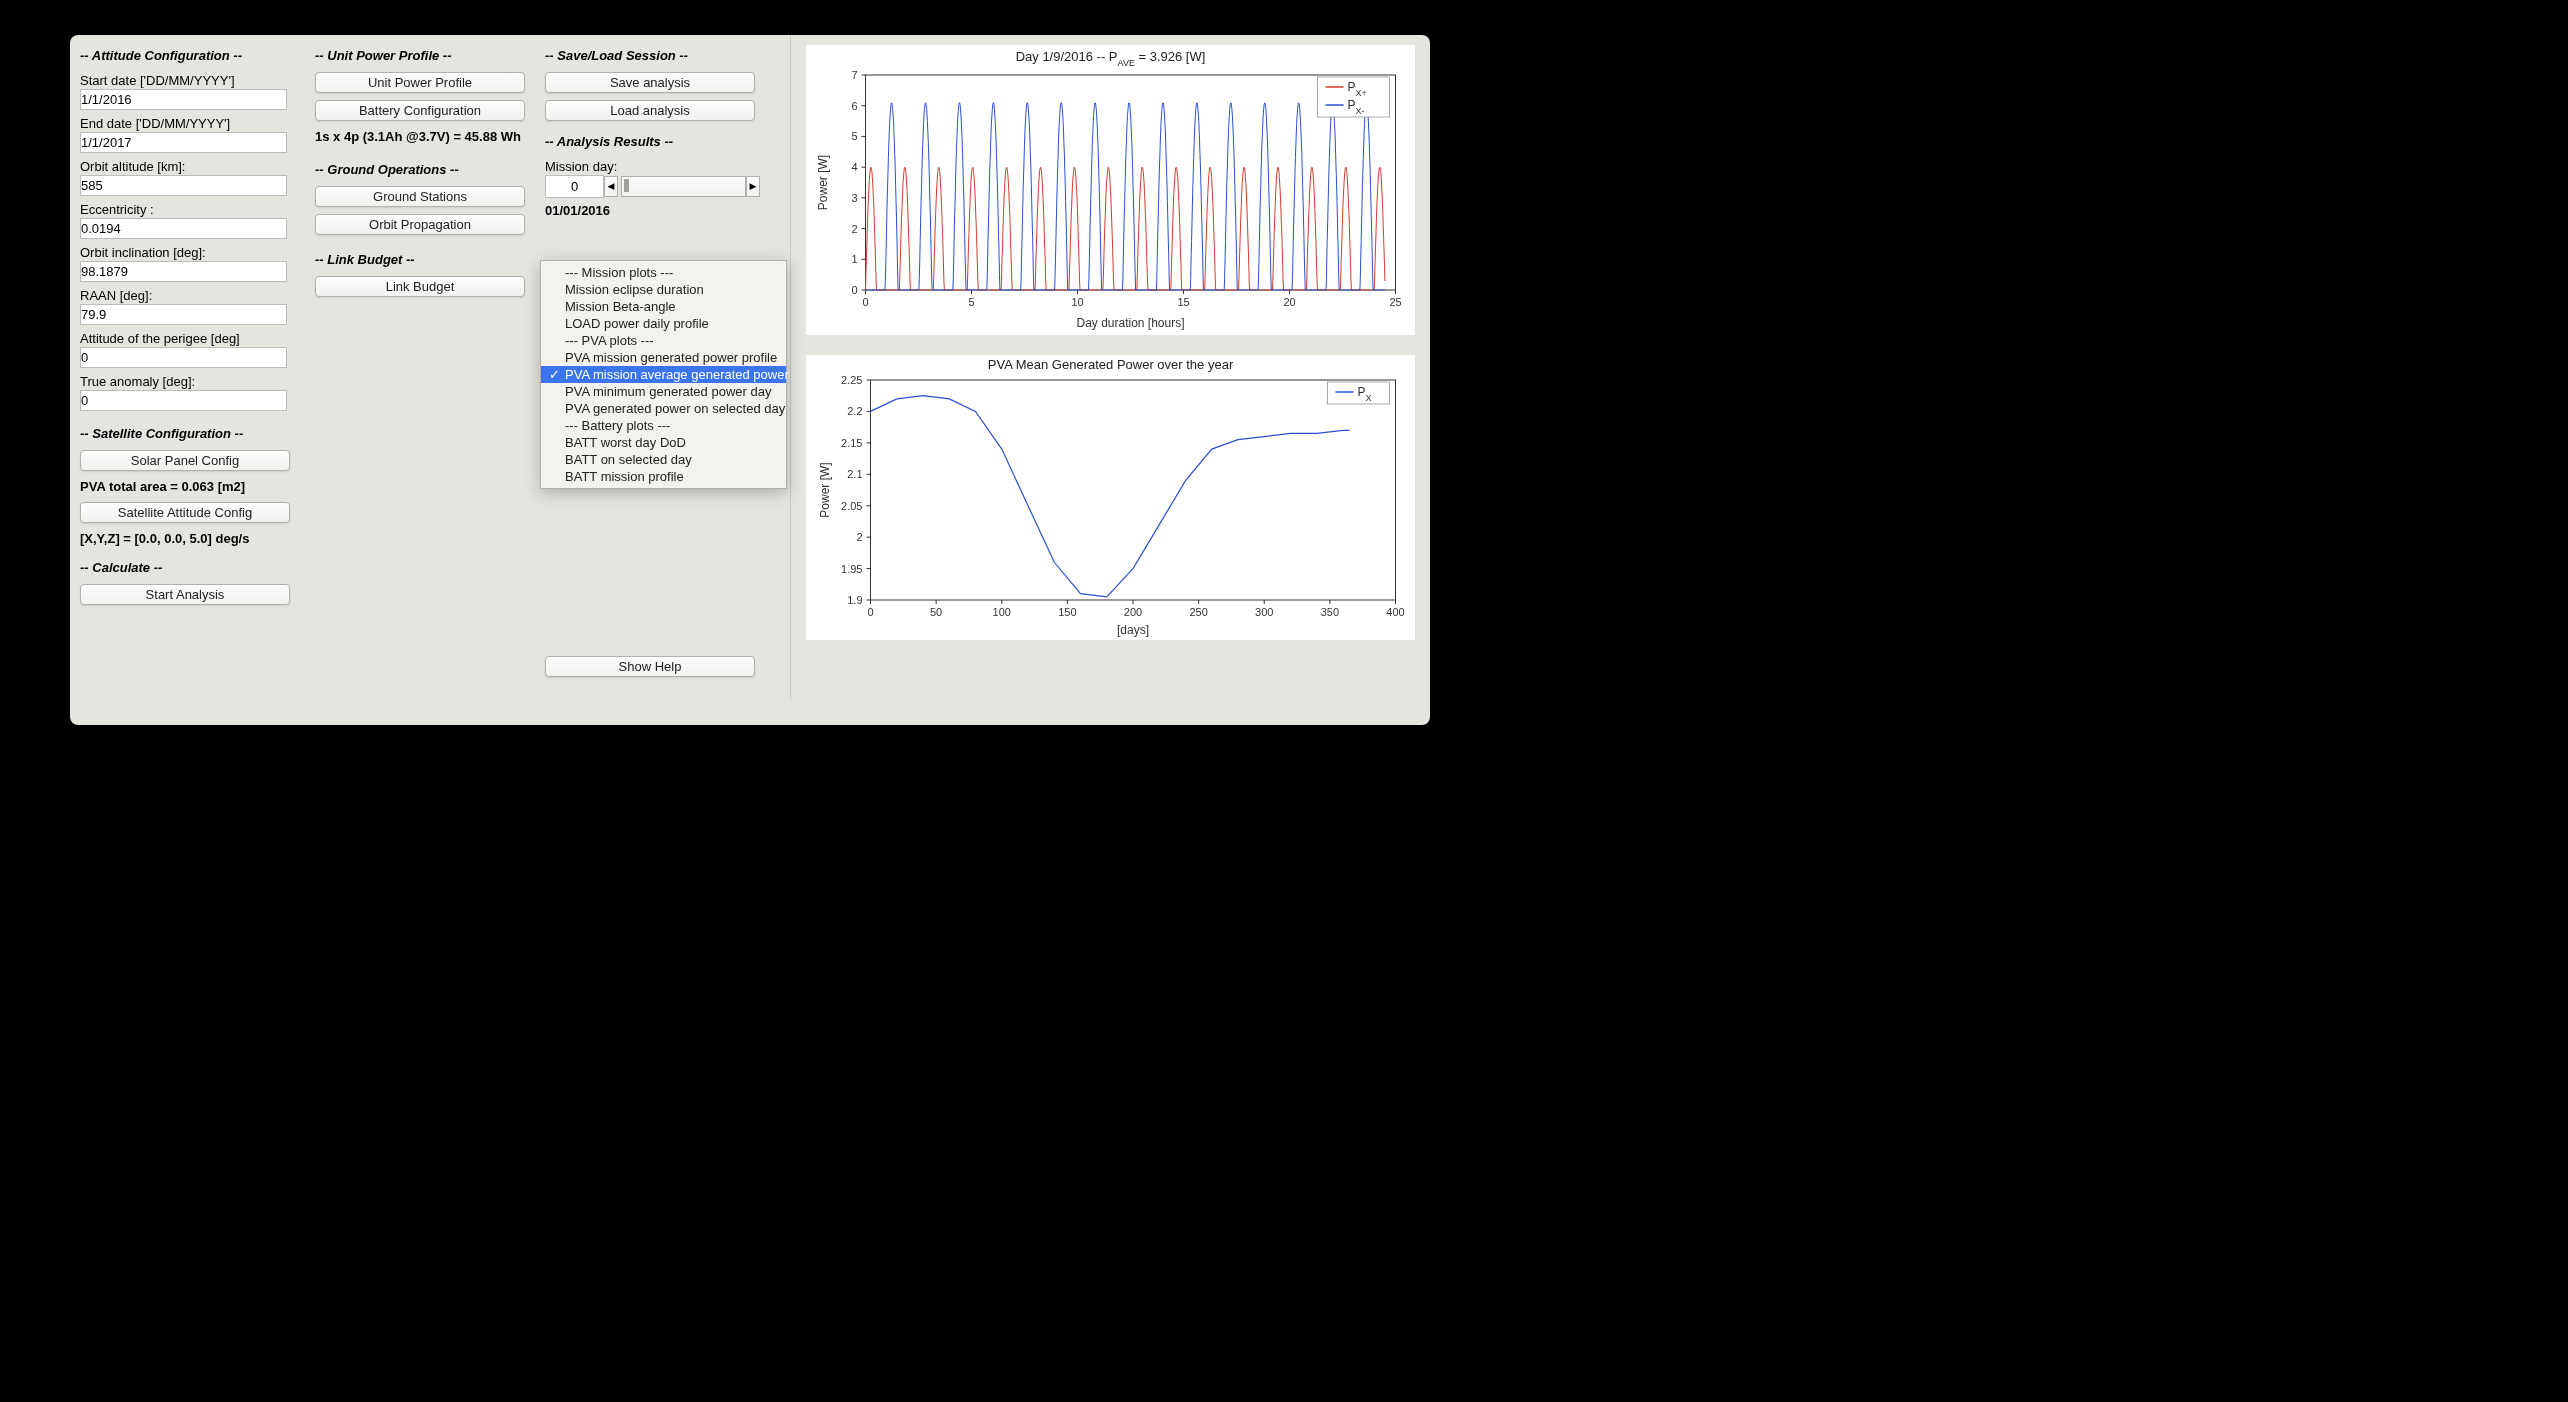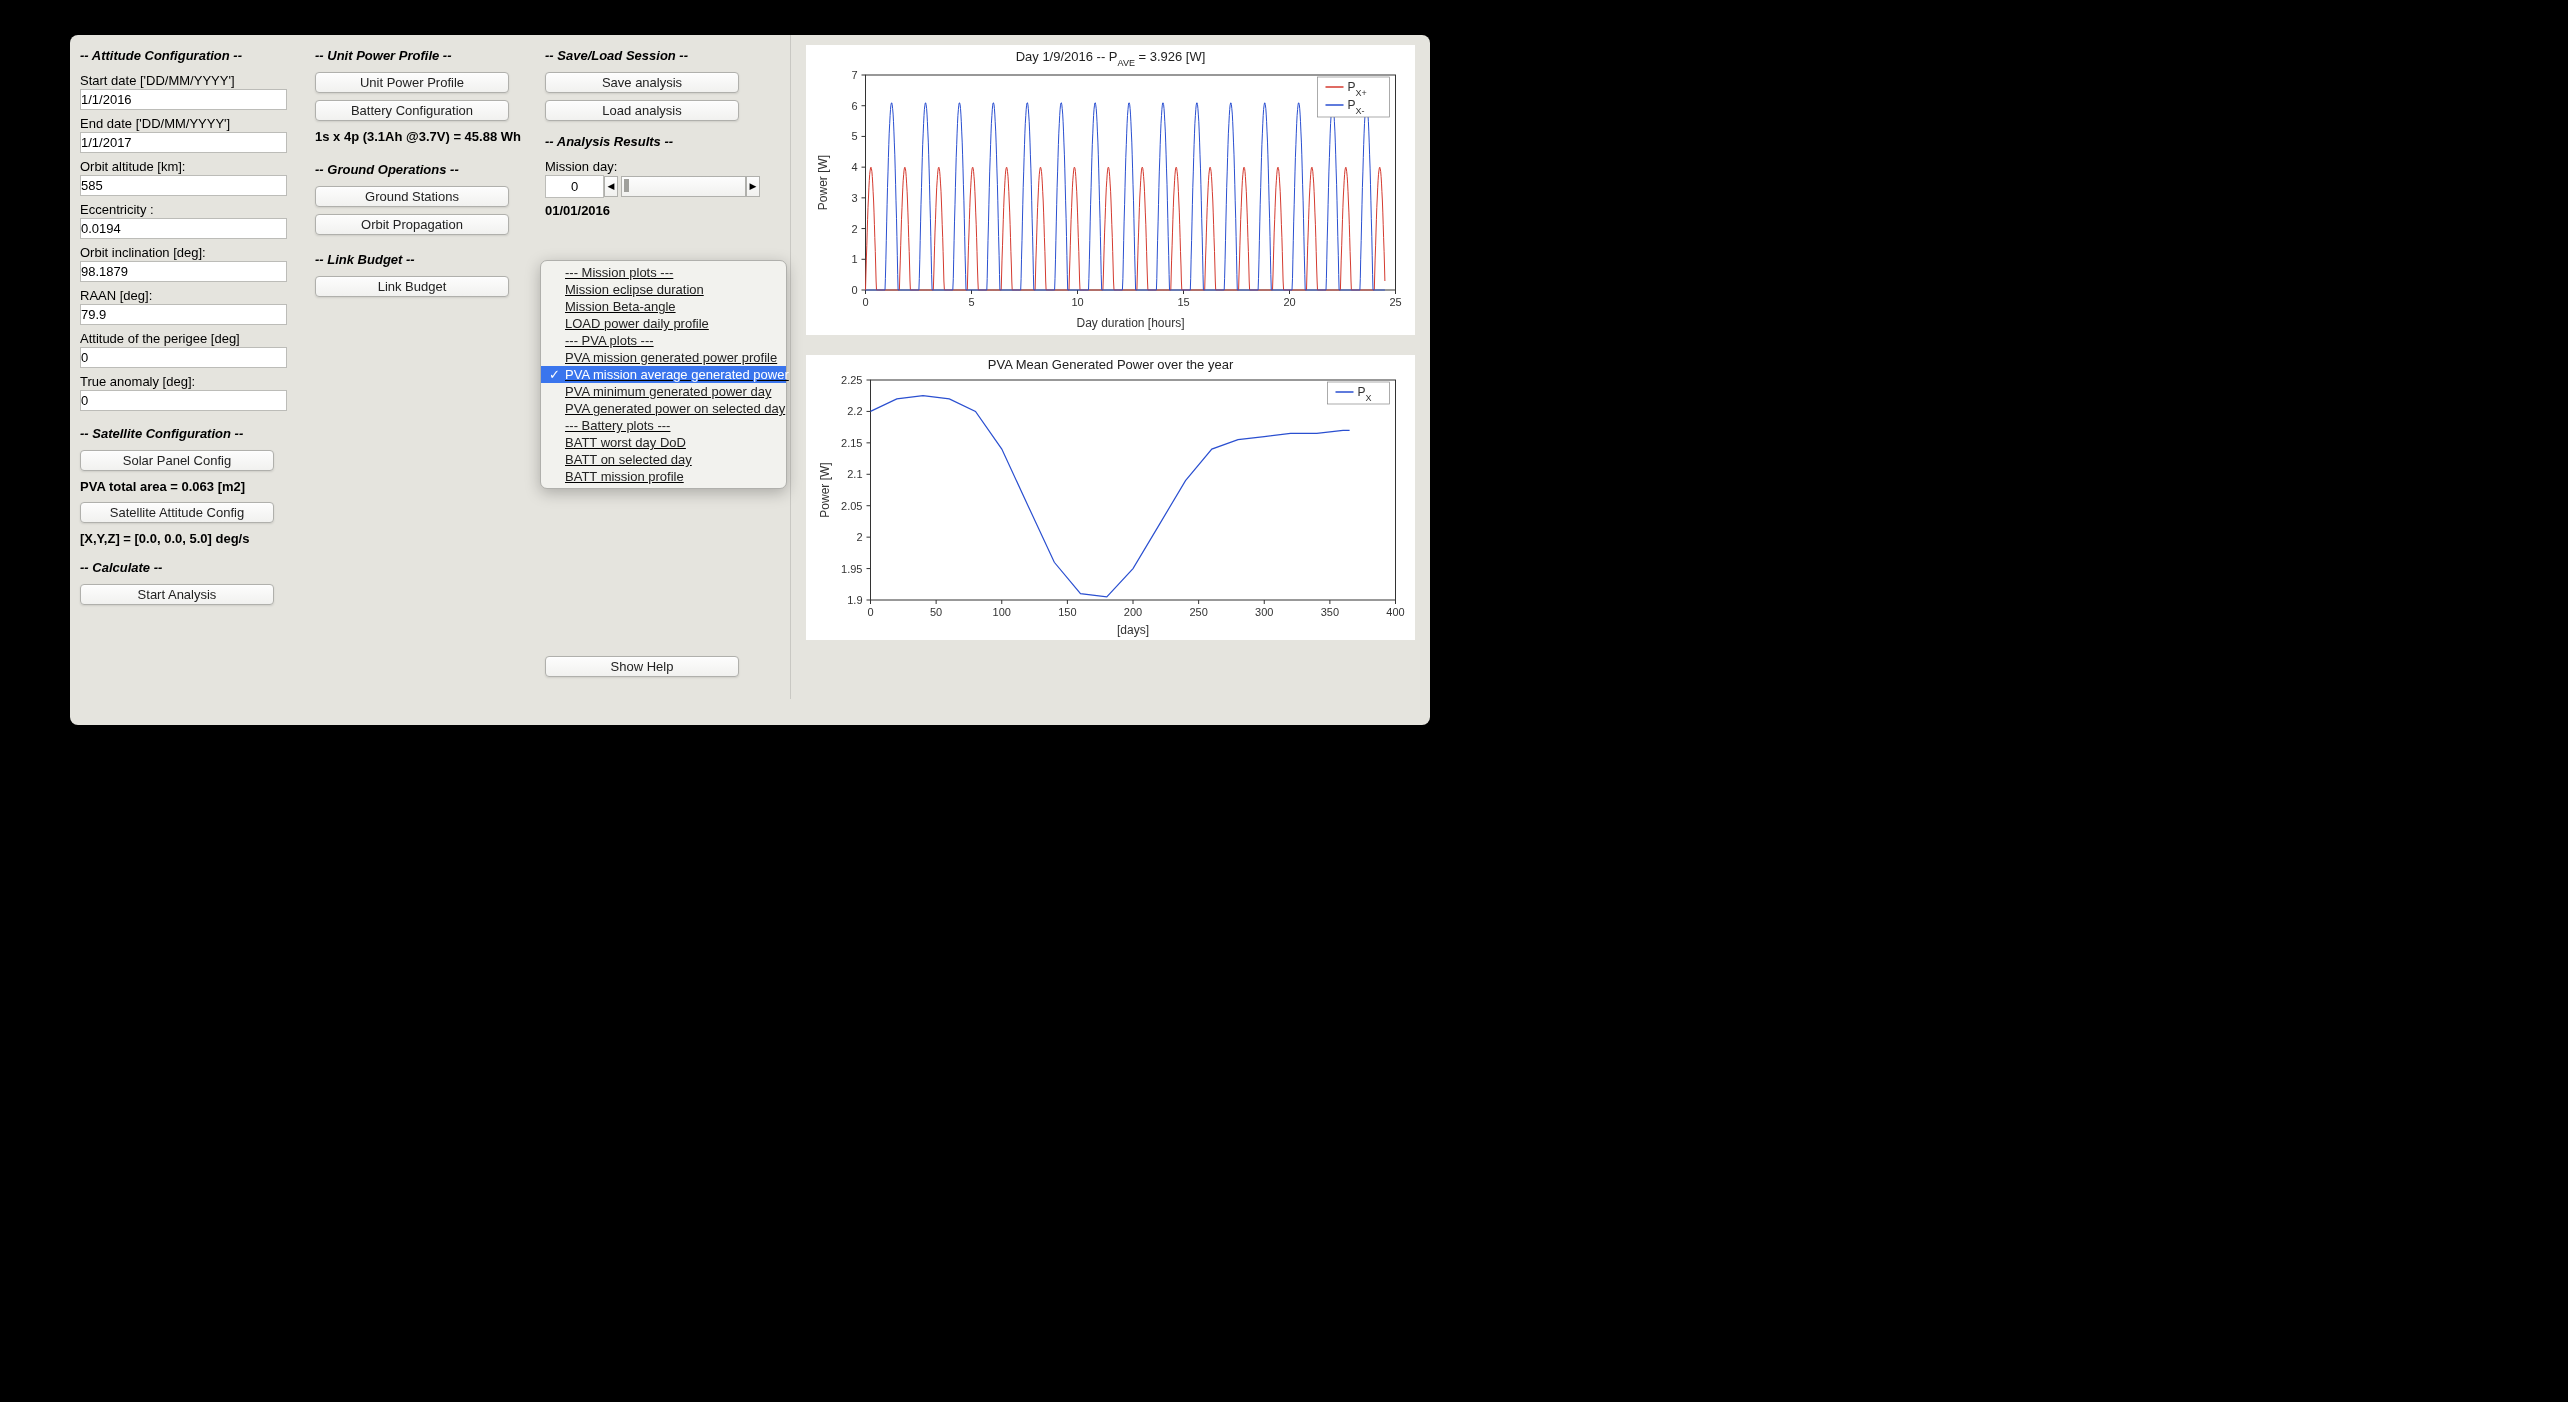--- a/index.html
+++ b/index.html
@@ -83,44 +83,43 @@
     width: 205px;
     height: 19px;
     border: 1px solid #bcbcb8;
     background: #fff;
     padding: 0 0;
     font-size: 13px;
     border-radius: 0;
     margin-bottom: 3px;
   }
   button.btn {
-    width: 194px;
+    width: 210px;
     height: 21px;
     background: linear-gradient(#fdfdfd, #f1f1ef);
     border: 1px solid #b0b0ac;
     border-radius: 4px;
     font-size: 13px;
     color: #222;
     margin: 2px 0 5px 0;
     cursor: pointer;
     padding: 0;
     box-shadow: 0 1px 0 rgba(255,255,255,0.5) inset, 0 1px 2px rgba(0,0,0,0.1);
   }
   .dropdown-popup {
     position: absolute;
     left: 470px;
     top: 225px;
     width: 245px;
     background: #f2f2ee;
     border: 1px solid #b0b0ac;
-    border-radius: 7px;
+    border-radius: 0;
     box-shadow: 0 4px 15px rgba(0,0,0,0.25);
     padding: 3px 0;
     z-index: 100;
-    text-decoration: underline;
   }
   .dd-item {
     padding: 1px 10px 1px 24px;
     font-size: 13px;
     color: #222;
     position: relative;
     cursor: pointer;
     white-space: nowrap;
   }
   .dd-item.selected {

